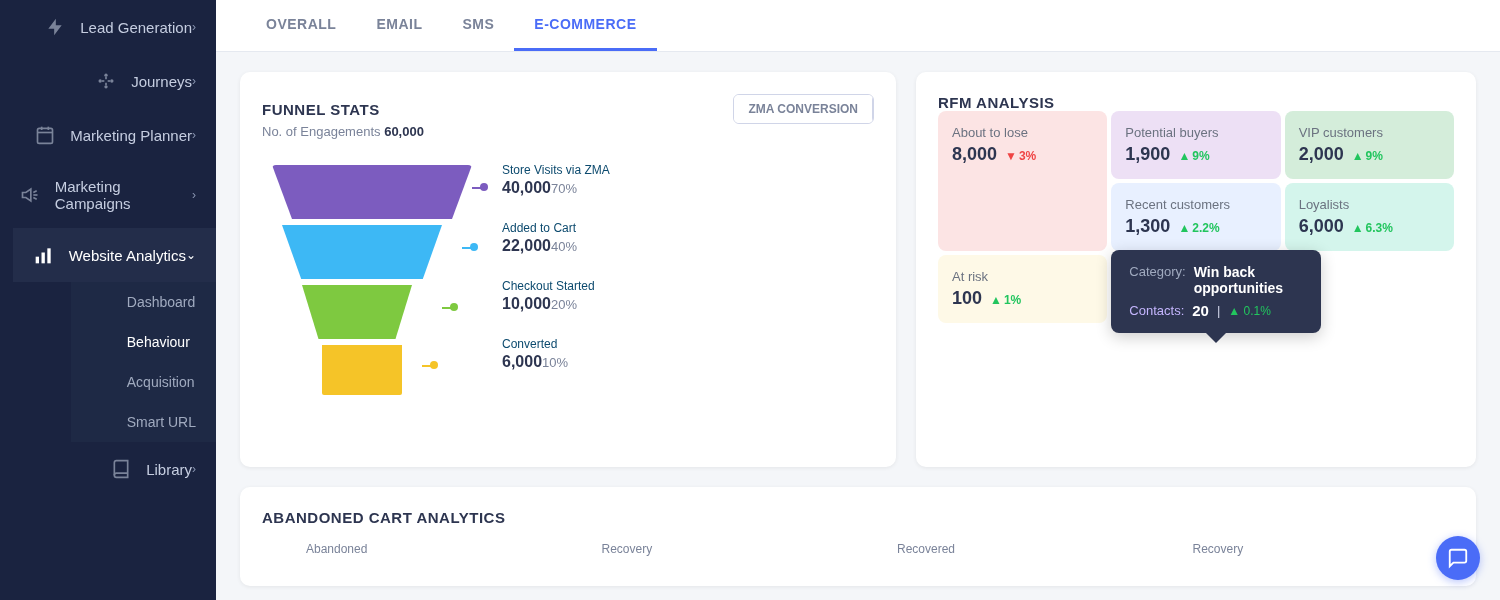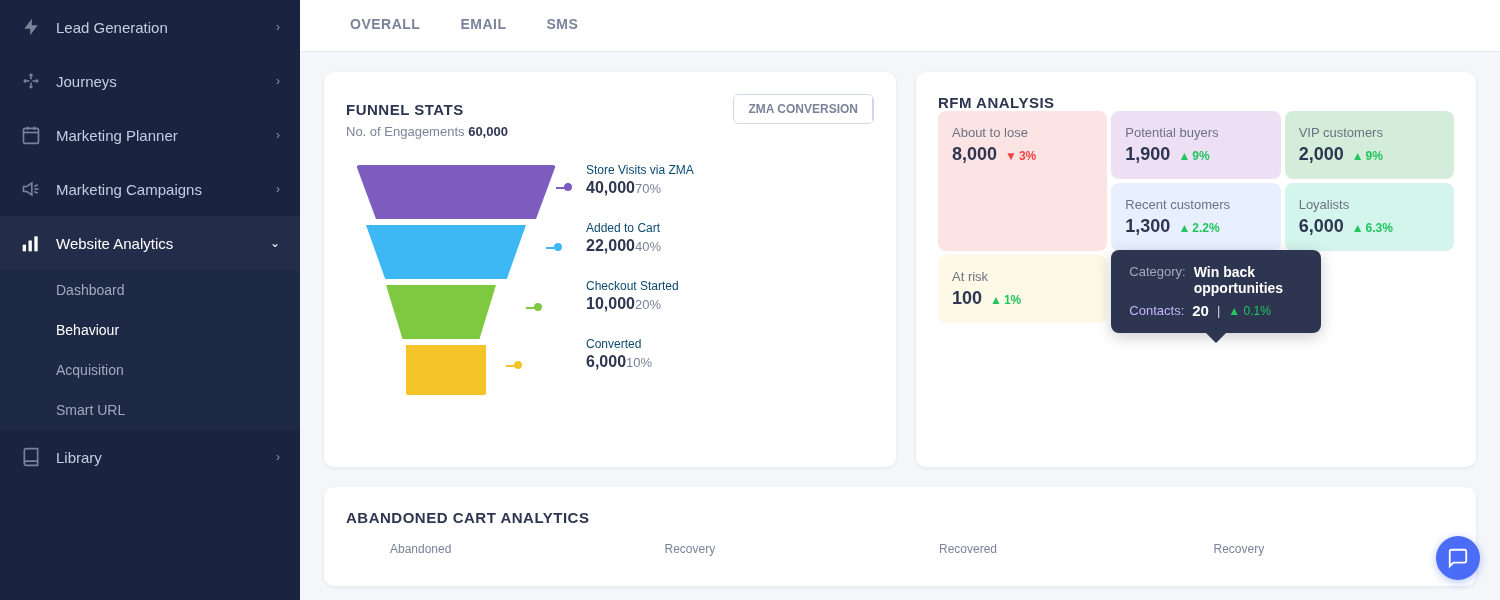--- a/index.html
+++ b/index.html
@@ -1,26 +1,27 @@
 <!DOCTYPE html>
 <html><head>
   <meta charset="utf-8">
   <style>
     * { box-sizing: border-box; margin: 0; padding: 0; }
     body { font-family: 'Segoe UI', Arial, sans-serif; background: #f4f6f9; display: flex; height: 600px; overflow: hidden; }
 
     
     .sidebar {
-      width: 300px;
+      width: 216px;
       background: #1a2340;
       color: #fff;
       flex-shrink: 0;
       display: flex;
       flex-direction: column;
       overflow-y: auto;
+      align-items: flex-end;
     }
     .sidebar-item {
       display: flex;
       align-items: center;
       padding: 16px 20px;
       cursor: pointer;
       font-size: 15px;
       font-weight: 500;
       color: #c5cde0;
       justify-content: space-between;
@@ -266,20 +267,21 @@
     <span class="sidebar-chevron">›</span>
   </div>
 </nav>
 
 <div class="main">
 
   <div class="top-nav">
     <div class="tab">OVERALL</div>
     <div class="tab">EMAIL</div>
     <div class="tab">SMS</div>
+    <div class="tab active">E-COMMERCE</div>
   </div>
 
   <div class="content">
 
     <div class="cards-row">
 
       <div class="card funnel-card">
         <div class="card-header">
           <span class="card-title">FUNNEL STATS</span>
           <div class="toggle-buttons">

